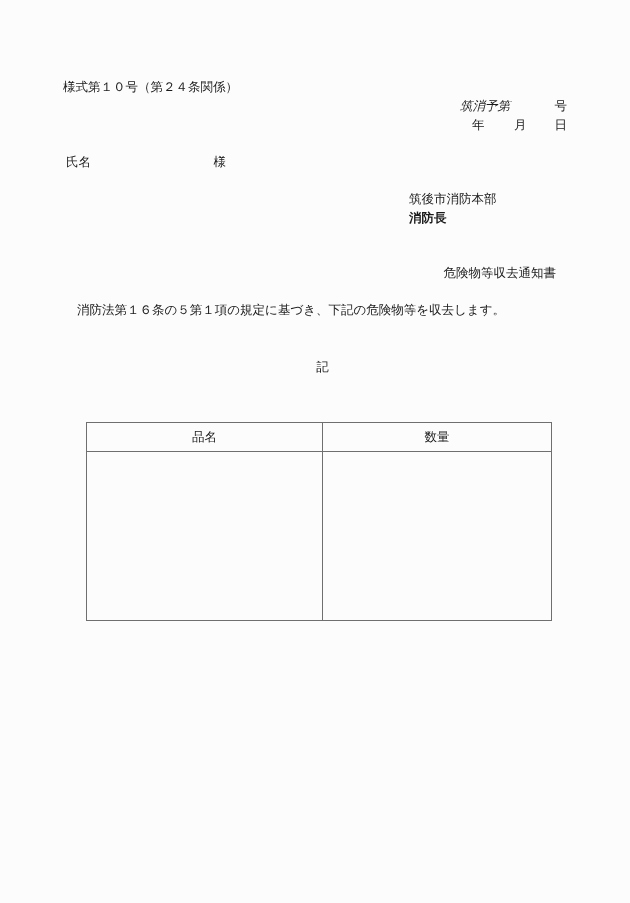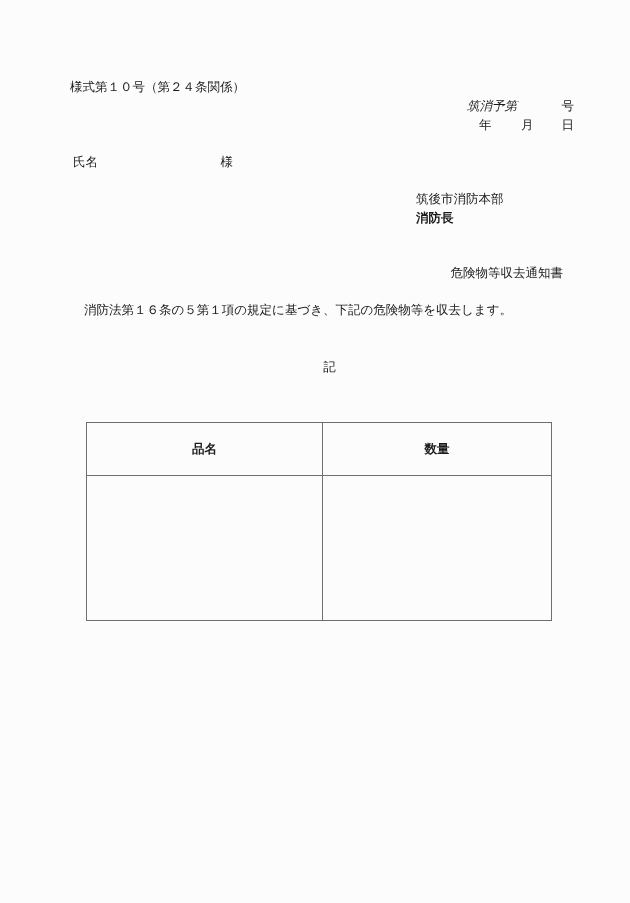--- a/index.html
+++ b/index.html
@@ -9,21 +9,21 @@
     }
     body {
       width: 630px;
       height: 903px;
       position: relative;
       overflow: hidden;
       font-family: "DejaVu Serif", "Liberation Serif", serif;
       color: #1a1a1a;
       font-size: 12.5px;
     }
-    .abs { position: absolute; white-space: nowrap; line-height: 1; margin-left: 7px; }
+    .abs { position: absolute; white-space: nowrap; line-height: 1; }
 
     #form-number { left: 63px; top: 81px; }
 
     #ref-number { left: 460px; top: 100px; width: 107px; }
     #ref-number .prefix { position: absolute; left: 0; top: 0; font-style: italic; }
     #ref-number .suffix { position: absolute; right: 0; top: 0; }
 
     #date-line { left: 472px; top: 119px; width: 95px; height: 14px; }
     #date-line span { position: absolute; top: 0; }
     #date-line .year { left: 0; }
@@ -47,22 +47,22 @@
       top: 422px;
       width: 465px;
       height: 199px;
       border: 1px solid #6f6f6f;
       box-sizing: border-box;
       border-collapse: collapse;
       table-layout: fixed;
     }
     #items-table th, #items-table td {
       border: 1px solid #6f6f6f;
-      padding: 12px;
-      font-weight: bold;
+      padding: 0;
+      font-weight: normal;
       text-align: center;
       font-size: 12.5px;
     }
     #items-table th { height: 28px; }
     #items-table col.c1 { width: 236px; }
     #items-table col.c2 { width: 229px; }
   </style>
 </head>
 <body>
 

